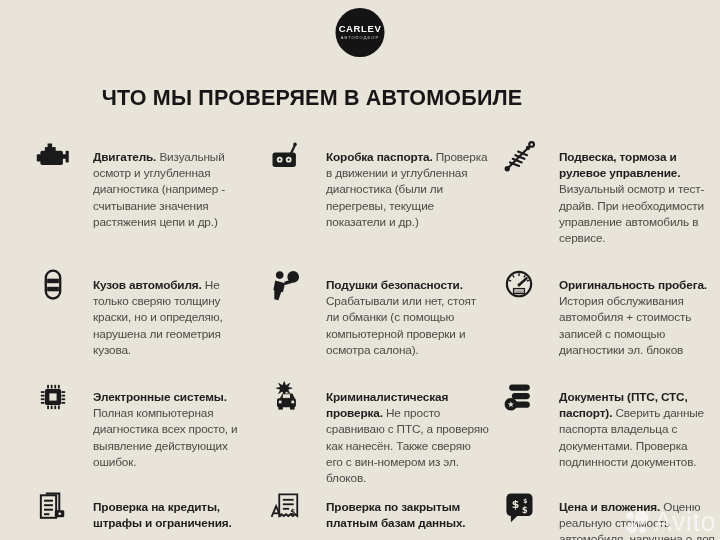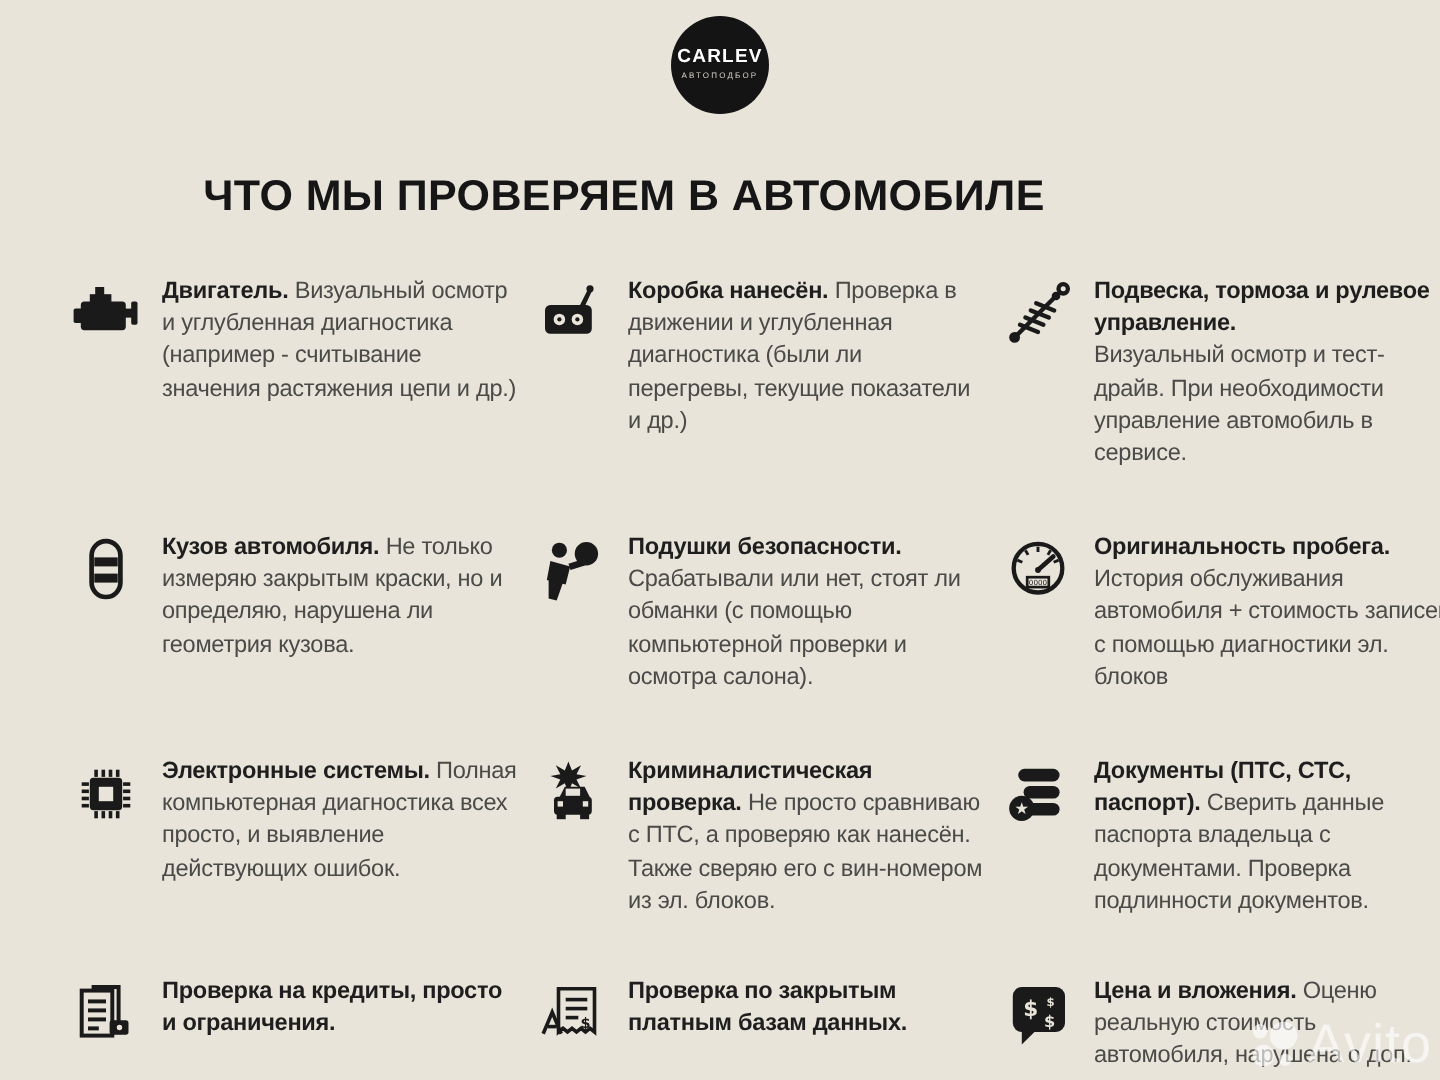--- a/index.html
+++ b/index.html
@@ -31,21 +31,21 @@
     display:grid;
     grid-template-columns:233px 233px 233px;
     grid-template-rows:128px 112px 110px auto;
   }
   .item{display:flex;align-items:flex-start;}
   .item .icon{
     width:36px;height:36px;flex:0 0 36px;margin-top:2px;margin-right:10px;
   }
   .item .icon svg{display:block;width:36px;height:36px;}
   .item .txt{
-    margin:0;width:180px;
+    margin:12px;width:180px;
     font-size:11.8px;line-height:16.2px;letter-spacing:-.15px;
     color:#4a4a48;
   }
   .item .txt b{color:#1e1e1e;font-weight:700;}
   .item .txt b.block-lead{display:block;}
   
   .watermark{
     position:absolute;right:4px;bottom:2px;
     display:flex;align-items:center;
     color:rgba(255,255,255,.62);
@@ -95,21 +95,21 @@
           <g fill="#e9e4d9">
             <circle cx="13" cy="23" r="3.2"></circle>
             <circle cx="23" cy="23" r="3.2"></circle>
           </g>
           <g fill="#1a1a1a">
             <circle cx="13" cy="23" r="1.2"></circle>
             <circle cx="23" cy="23" r="1.2"></circle>
           </g>
         </svg>
       </span>
-      <p class="txt"><b>Коробка нанесён.</b> <span>Проверка в движении и углубленная диагностика (были ли перегревы, текущие показатели и др.)</span></p>
+      <p class="txt"><b>Коробка паспорта.</b> <span>Проверка в движении и углубленная диагностика (были ли перегревы, текущие показатели и др.)</span></p>
     </div>
 
     <div class="item">
       <span class="icon">
         <svg viewBox="0 0 40 40">
           <g stroke="#1a1a1a" stroke-width="2.4" fill="none" stroke-linecap="round">
             <path d="M7 33 L30 10"></path>
             <path d="M10 26 l10 4"></path>
               <path d="M13 22 l10 4"></path>
             <path d="M16 18 l10 4"></path>
@@ -124,21 +124,21 @@
     </div>
 
     <div class="item">
       <span class="icon">
         <svg viewBox="0 0 40 40">
           <rect x="12" y="4" width="16" height="31" rx="8" stroke="#1a1a1a" stroke-width="2.6" fill="none"></rect>
           <rect x="13.5" y="13" width="13" height="5" fill="#1a1a1a"></rect>
           <rect x="13.5" y="22" width="13" height="5" fill="#1a1a1a"></rect>
         </svg>
       </span>
-      <p class="txt"><b>Кузов автомобиля.</b> <span>Не только измеряю закрытым краски, но и определяю, нарушена ли геометрия кузова.</span></p>
+      <p class="txt"><b>Кузов автомобиля.</b> <span>Не только сверяю толщину краски, но и определяю, нарушена ли геометрия кузова.</span></p>
     </div>
 
     <div class="item">
       <span class="icon">
         <svg viewBox="0 0 40 40">
             <g fill="#1a1a1a">
           <circle cx="13" cy="9" r="4.2"></circle>
           <path d="M8 15 l11 3 -2.5 10 -10.5 -2.5 z"></path>
           <path d="M7 25 l8 2 -3.5 10 -4.5 -1.2 z"></path>
           <path d="M18 16.5 l8 -2.5 1.2 3.5 -8 2.5 z"></path>
@@ -238,21 +238,21 @@
             <rect x="6.5" y="7" width="17" height="25"></rect>
             <path d="M10 13 h10"></path>
               <path d="M10 18 h10"></path>
               <path d="M10 23 h10"></path>
               <path d="M10 28 h6"></path>
           </g>
           <rect x="22" y="23.5" width="10.5" height="8" rx="1.5" fill="#1a1a1a"></rect>
           <circle cx="27.5" cy="27.5" r="1.5" fill="#e9e4d9"></circle>
         </svg>
       </span>
-      <p class="txt"><b>Проверка на кредиты, просто и ограничения.</b> <span></span></p>
+      <p class="txt"><b>Проверка на кредиты, штрафы и ограничения.</b> <span></span></p>
     </div>
 
     <div class="item">
       <span class="icon">
         <svg viewBox="0 0 40 40">
           <g stroke="#1a1a1a" stroke-width="2" fill="none">
             <path d="M12.5 6 h20 v24 l-2.5 -2 -2.5 2 -2.5 -2 -2.5 2 -2.5 -2 -2.5 2 -2.5 -2 -2.5 2 z"></path>
             <path d="M16.5 12 h12"></path>
               <path d="M16.5 17 h12"></path>
               <path d="M16.5 22 h7"></path>

